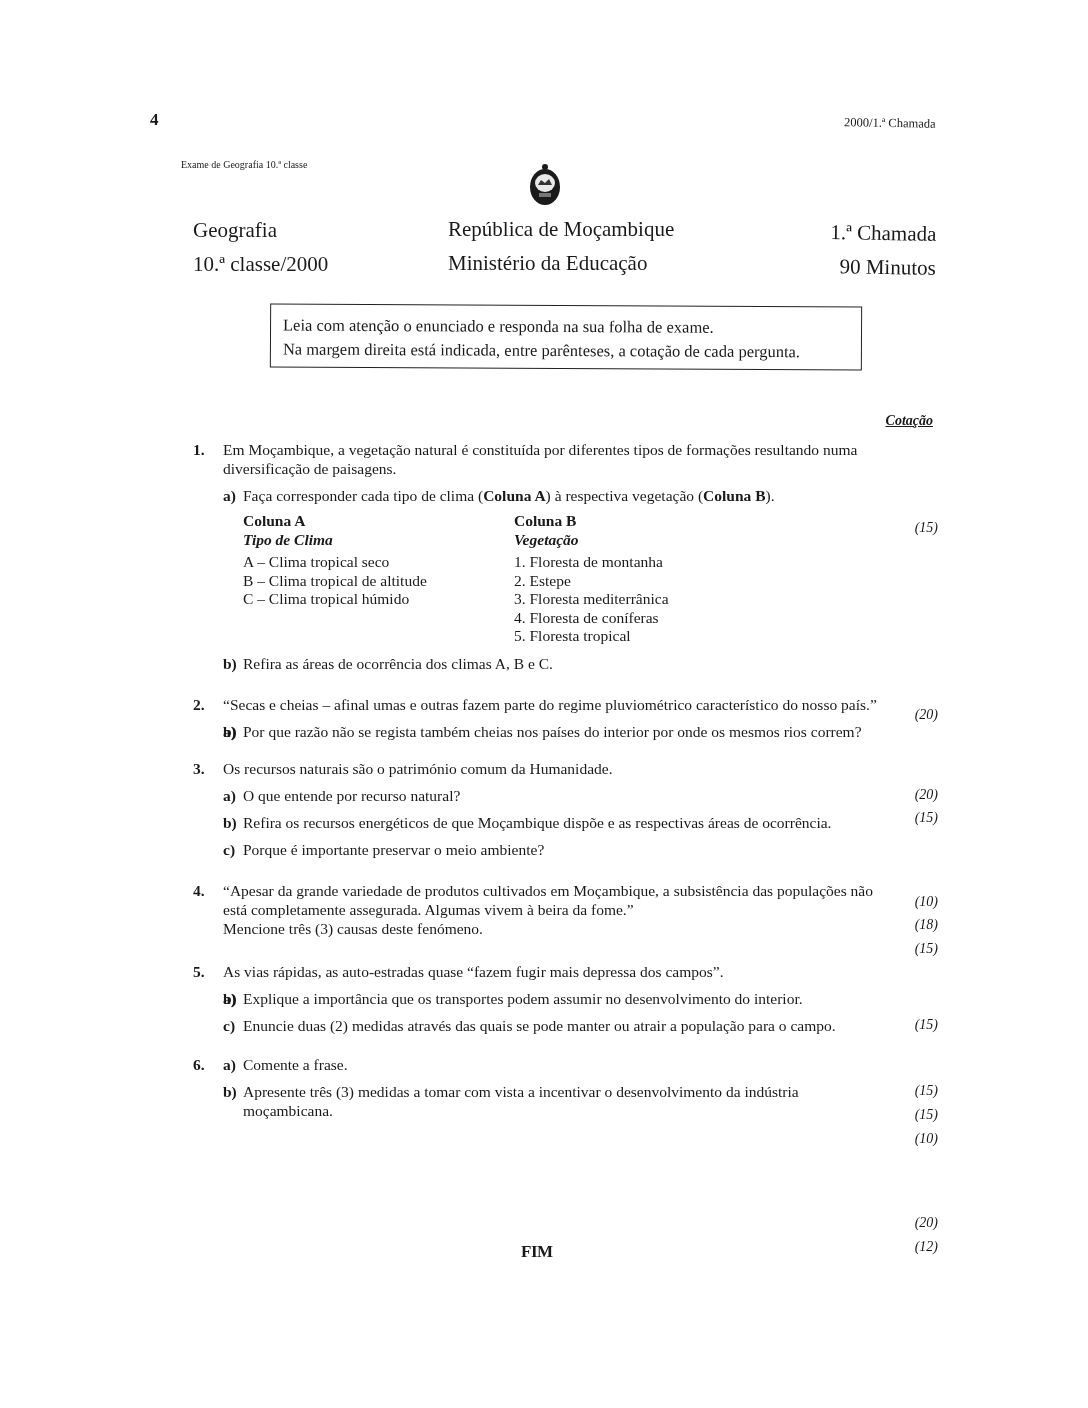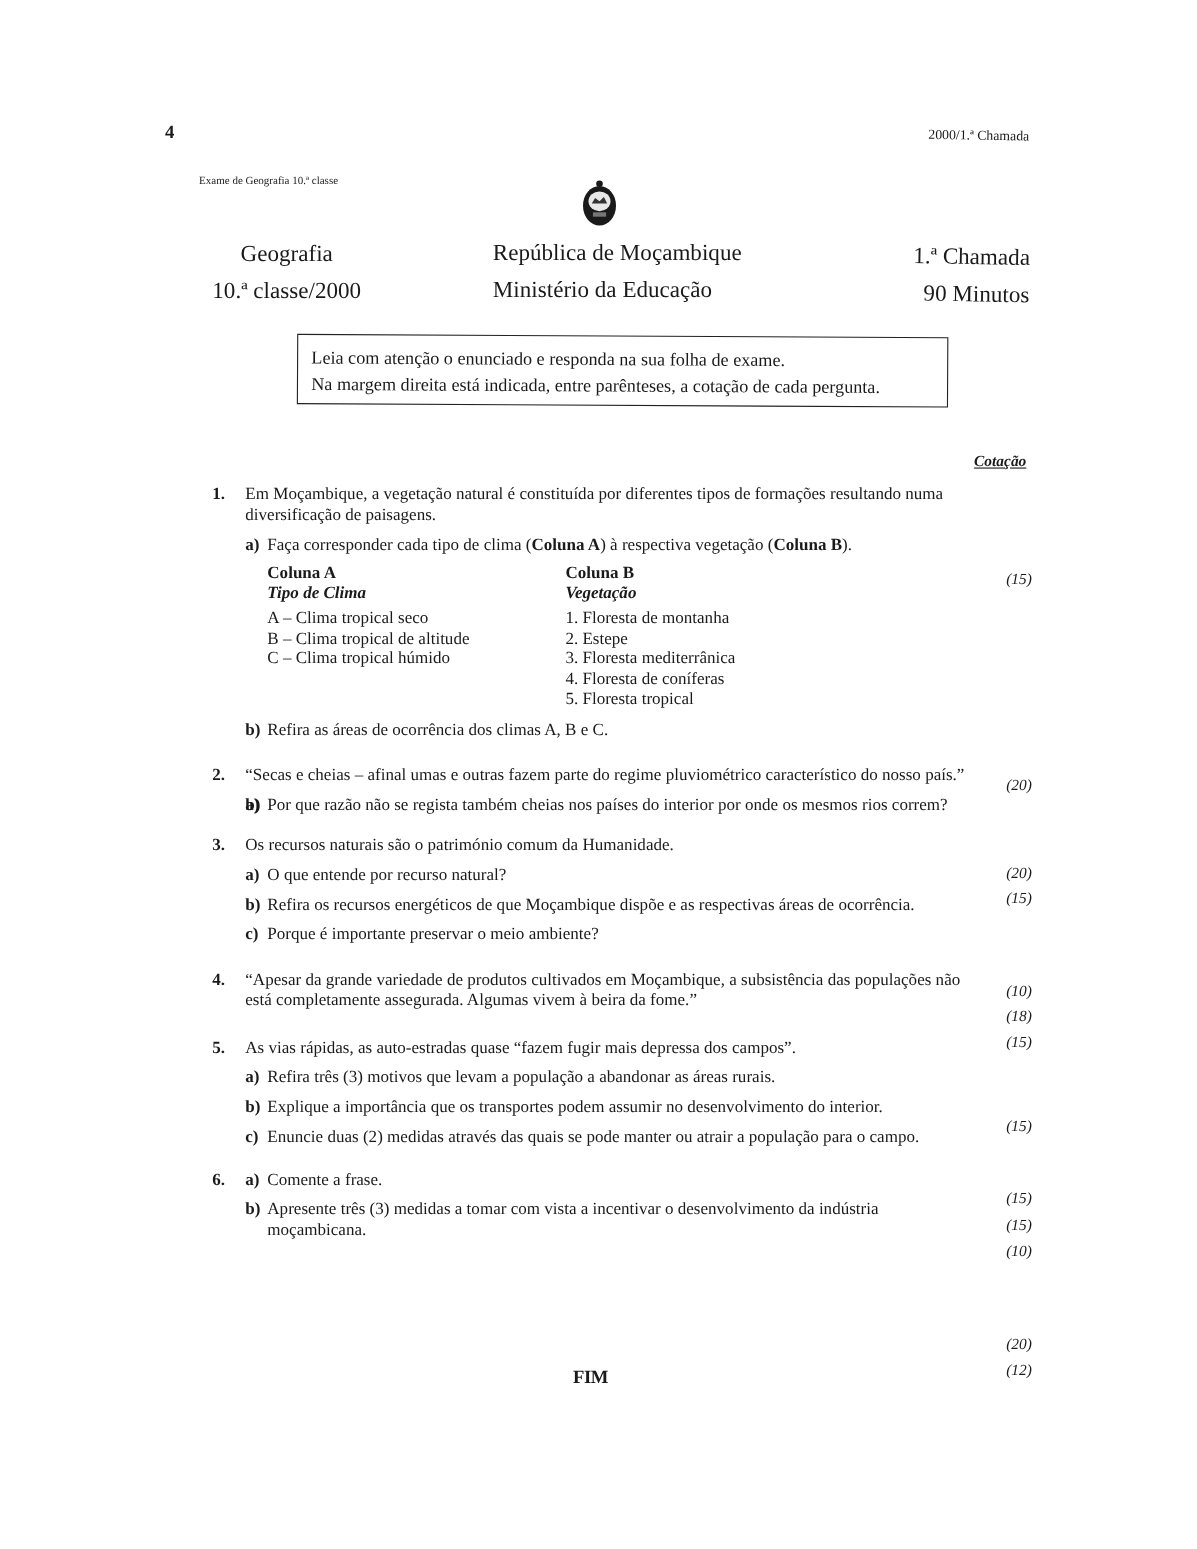--- a/index.html
+++ b/index.html
@@ -4,21 +4,21 @@
 <style>
   html, body { margin:0; padding:0; background:#ffffff; }
   body { width:1088px; height:1408px; position:relative; overflow:hidden;
          font-family:"Liberation Serif", "DejaVu Serif", serif; color:#1a1a1a; }
   .abs { position:absolute; }
   .runhead-num { left:150px; top:110px; font-weight:bold; font-size:17px; }
   .runhead-title { left:181px; top:113px; font-size:10px;margin-top:46px; }
   .runhead-right { right:152px; top:116px; font-size:12.5px; transform:rotate(1deg); }
   .emblem { left:527px; top:163px; width:36px; height:44px; }
   .hdr { font-size:21px; line-height:34px; }
-  .hdr-left { left:193px; top:213px;text-align:center; }
+  .hdr-left { left:193px; top:213px; }
   .hdr-center { left:448px; top:212px; width:240px; }
   .hdr-right { right:152px; top:216px; text-align:right; transform:rotate(1deg); }
   .notice { left:270px; top:305px; width:592px; height:64px; border:1.5px solid #222;
             box-sizing:border-box; padding:9px 0 0 12px; font-size:16.5px; line-height:24px;
             transform:rotate(0.3deg); }
   .cotacao-hdr { right:155px; top:413px; font-size:14px; font-style:italic; font-weight:bold;
                  text-decoration:underline; }
   .content { left:193px; top:440px; width:690px; font-size:15.5px; line-height:19px; }
   .q { position:relative; padding-left:30px; margin-bottom:14px; }
   .q-num { position:absolute; left:0; top:0; font-weight:bold; }
@@ -129,28 +129,28 @@
     </div>
     <div class="sub">
       <span class="sub-letter">c)</span>
       <span>Porque é importante preservar o meio ambiente?</span>
     </div>
   </div>
 
   <div class="q" style="margin-top:22px">
     <span class="q-num">4.</span>
     <span class="q-text">“Apesar da grande variedade de produtos cultivados em Moçambique, a subsistência das populações não está completamente assegurada. Algumas vivem à beira da fome.”</span>
+    <span class="q-text">Mencione três (3) causas deste fenómeno.</span>
   </div>
 
   <div class="q" style="margin-top:24px">
     <span class="q-num">5.</span>
     <span class="q-text">As vias rápidas, as auto-estradas quase “fazem fugir mais depressa dos campos”.</span>
     <div class="sub">
       <span class="sub-letter">a)</span>
-      <span>Refira três (3) motivos que levam a população a abandonar as áreas rurais.</span>
     </div>
     <div class="sub">
       <span class="sub-letter">b)</span>
       <span>Explique a importância que os transportes podem assumir no desenvolvimento do interior.</span>
     </div>
     <div class="sub">
       <span class="sub-letter">c)</span>
       <span>Enuncie duas (2) medidas através das quais se pode manter ou atrair a população para o campo.</span>
     </div>
   </div>

